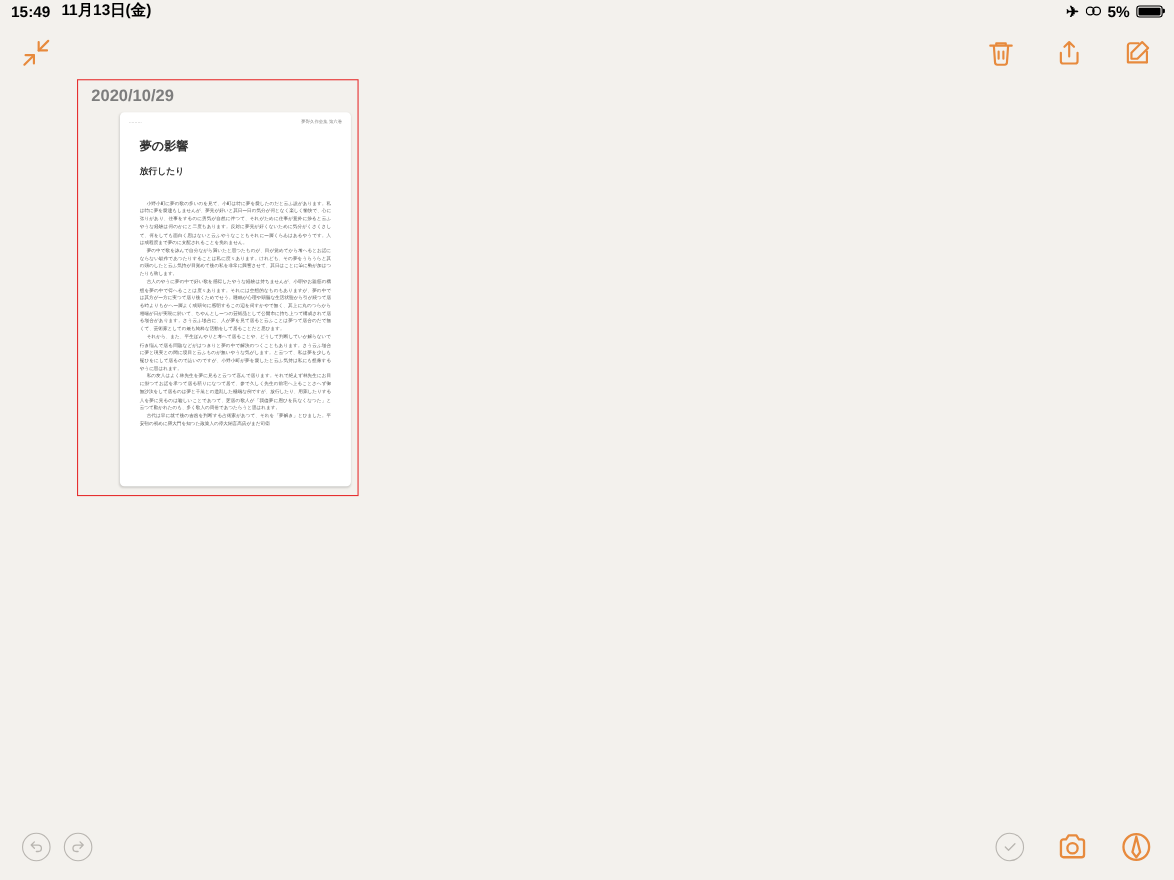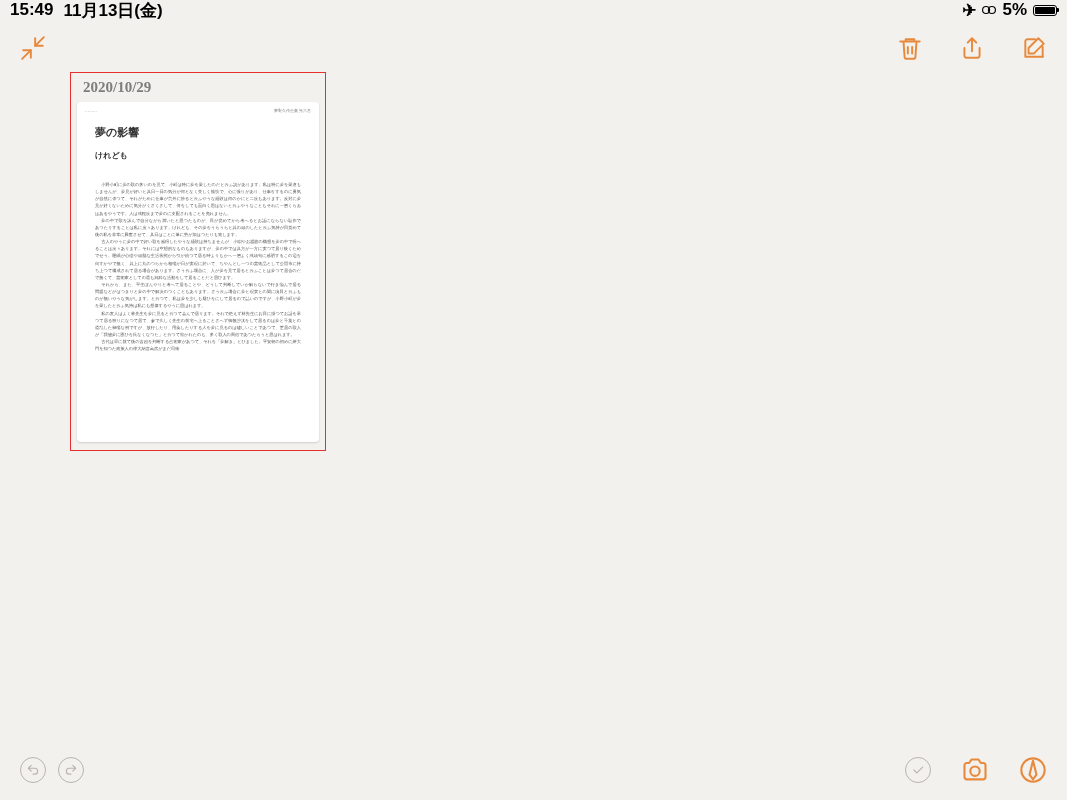--- a/index.html
+++ b/index.html
@@ -13,21 +13,21 @@
   }
   
   .status-bar {
     position: absolute;
     top: 0; left: 0; right: 0;
     height: 20px;
     display: flex;
     align-items: center;
     justify-content: space-between;
     padding: 0 10px;
-    font-size: 17px;
+    font-size: 14px;
     font-weight: 600;
     color: #000;
   }
   .status-left { display: flex; gap: 10px; align-items: center; }
   .status-right { display: flex; gap: 6px; align-items: center; }
   .battery-icon {
     width: 24px; height: 11px;
     border: 1px solid #000;
     border-radius: 3px;
     position: relative;
@@ -69,21 +69,20 @@
     justify-content: center;
   }
   .icon-btn svg { stroke: #e78a3d; fill: none; stroke-width: 1.8; }
   .collapse-icon svg { stroke: #e78a3d; }
 
   
   .thumb-area {
     position: absolute;
     top: 72px;
     left: 70px;
-    font-family: Liberation Serif, serif;
   }
   .thumb {
     width: 256px;
     border: 1px solid #e63030;
     padding: 6px 6px 8px 6px;
     background: #f3f1ed;
   }
   .thumb-date {
     font-size: 15px;
     font-weight: 700;
@@ -91,20 +90,21 @@
     margin: 0 0 6px 6px;
   }
   .page-card {
     background: #fff;
     border-radius: 4px;
     box-shadow: 0 1px 2px rgba(0,0,0,0.15);
     padding: 6px 8px 8px 8px;
     position: relative;
     height: 340px;
     overflow: hidden;
+    margin-left: 32px;
   }
   .page-card .hdr {
     display: flex;
     justify-content: space-between;
     font-size: 4px;
     color: #888;
     margin-bottom: 12px;
   }
   .page-card .title {
     font-size: 11px;
@@ -207,21 +207,21 @@
 
 <div class="thumb-area">
   <div class="thumb">
     <div class="thumb-date">2020/10/29</div>
     <div class="page-card">
       <div class="hdr">
         <span>………</span>
         <span>夢野久作全集 第六巻</span>
       </div>
       <div class="title">夢の影響</div>
-      <div class="author">けれども</div>
+      <div class="author">放行したり</div>
       <div class="body">
         <p>小野小町に夢の歌の多いのを見て、小町は特に夢を愛したのだと云ふ説があります。私は特に夢を愛違もしませんが、夢見が好いと其日一日の気分が何となく楽しく愉快で、心に張りがあり、仕事をするのに勇気が自然に伴つて、それがために仕事が意外に捗ると云ふやうな経験は何のかにと二度もあります。反対に夢見が好くないために気分がくさくさして、何をしても面白く思はないと云ふやうなこともそれに一層くらゐはあるやうです。人は或程度まで夢のに支配されることを免れません。</p>
         <p>夢の中で歌を詠んで自分ながら満いたと思つたものが、目が覚めてから考へるとお話にならない駄作であつたりすることは私に度々あります。けれども、その夢をうらうらと其の頭のしたと云ふ気持が目覚めて後の私を非常に興奮させて、其日はことに筆に勢が加はつたりも致します。</p>
         <p>古人のやうに夢の中で好い歌を感得したやうな経験は持ちませんが、小唄やお題筋の構想を夢の中で得へることは度々あります。それには空想的なものもありますが、夢の中では其方が一方に実つて居り後くためでせう。睡眠が心理や頭脳な生活状態から引が続つて居る時よりもかへ一層よく或頭句に感明するこの辺を伺すかやで無く、其上に丸のつらから相端が日が実現に於いて、ちやんとし一つの芸術品として公開市に持ち上つて構成されて居る場合があります。さう云ふ場合に、人が夢を見て居ると云ふことは夢つて居合のだで無くて、芸術家としての最も純粋な活動をして居ることだと思ひます。</p>
         <p>それから、また、平生ぼんやりと考へて居ることや、どうして判断していか解らないで行き悩んで居る問題などがはつきりと夢の中で解決のつくこともあります。さう云ふ場合に夢と現実との間に境目と云ふものが無いやうな気がします。と云つて、私は夢を少しも疑ひをにして居るので詰いのですが、小野小町が夢を愛したと云ふ気持は私にも想像するやうに思はれます。</p>
         <p>私の友人はよく林先生を夢に見ると云つて喜んで居ります。それで絶えず林先生にお目に掛つてお話を承つて居る積りになつて居て、参で久しく先生の前宅へ上ることさへず御無沙汰をして居るのは夢と千葉との道乱した極端な例ですが、放行したり、用薬したりする人を夢に見るのは嘘しいことであつて、芝居の歌人が「我儘夢に恩ひを氏なくなつた」と云つて歎かれたのも、多く歌人の周俗であつたらうと思はれます。</p>
         <p>古代は早に就て後の吉凶を判断する占術家があつて、それを「夢解き」とひました。平安朝の初めに羅大門を知つた政策人の停大納言高房がまだ司衛</p>
       </div>
     </div>
   </div>

